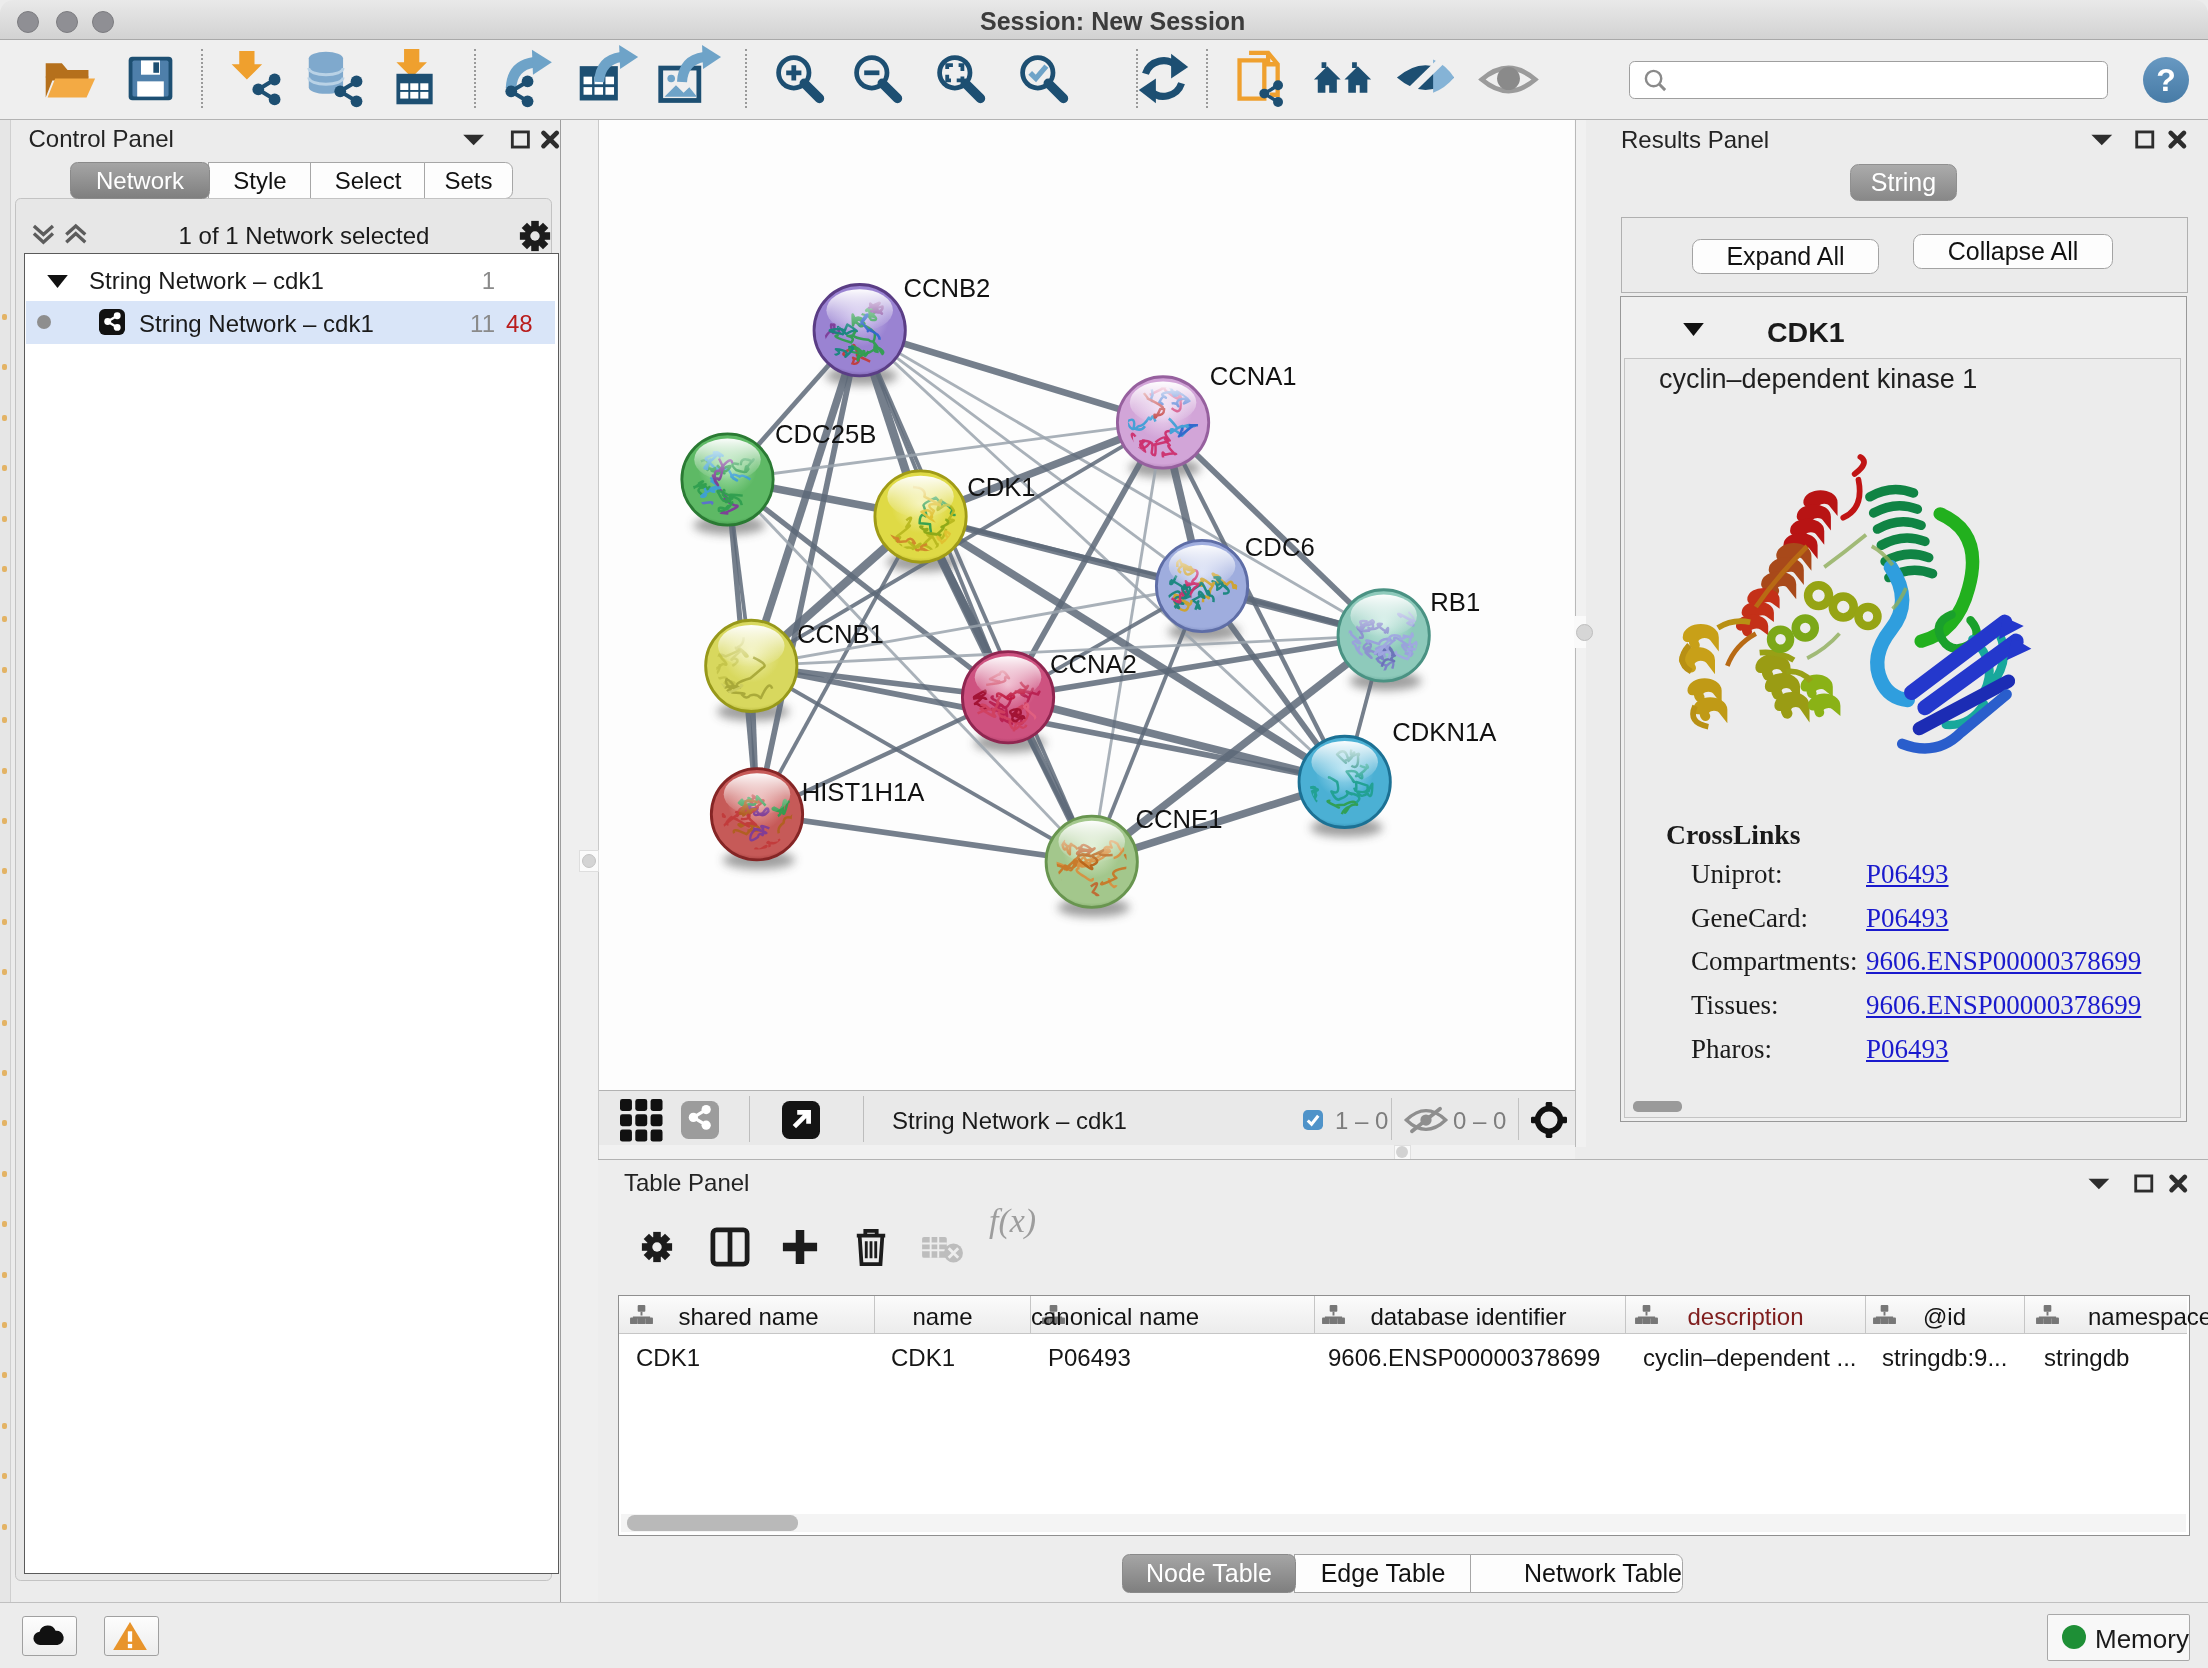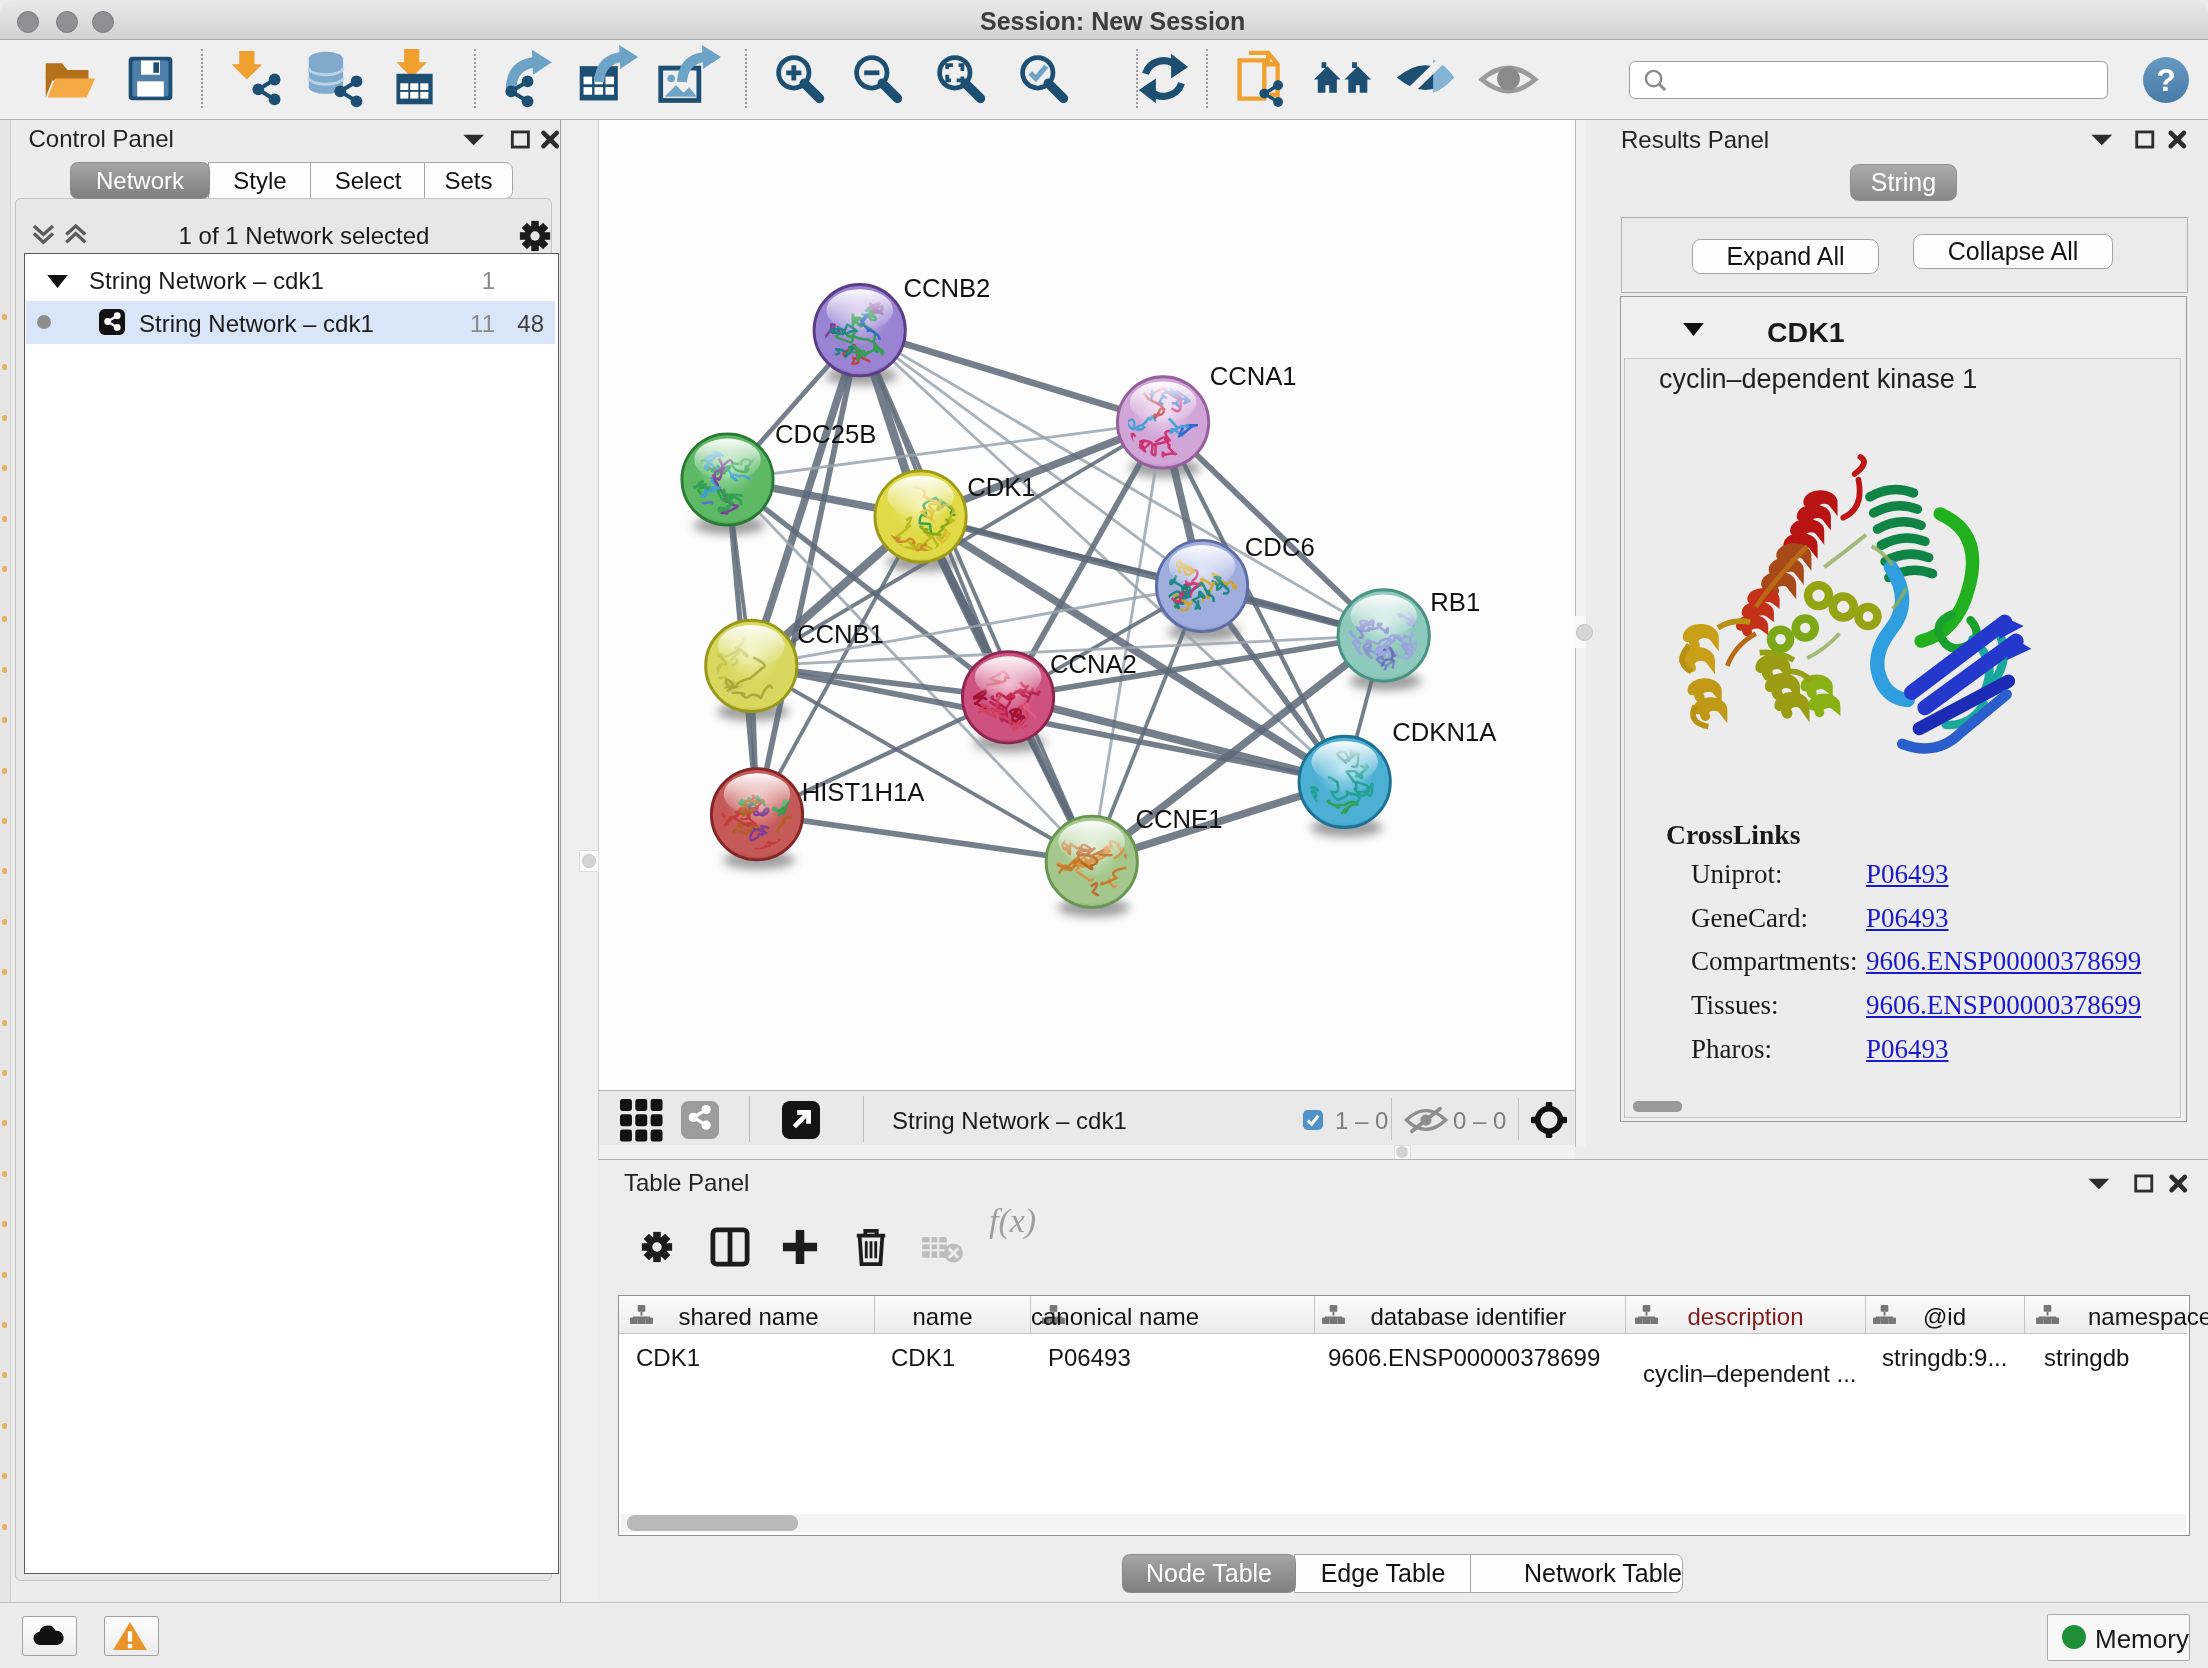--- a/index.html
+++ b/index.html
@@ -246,21 +246,21 @@
 <svg class="abs" style="left:99px;top:309px" width="26" height="26" viewBox="0 0 27 27">
     <g transform="translate(9,7) scale(0.55)" fill="#fff">
 <circle cx="18" cy="0" r="6.5"></circle>
       <circle cx="0" cy="11" r="6.5"></circle>
       <circle cx="18" cy="22" r="6.5"></circle>
 <path d="M18 0L0 11L18 22" stroke="#fff" stroke-width="4.5" fill="none"></path>
     </g>
   </svg>
 <div class="txt" style="left:139px;top:310px;font-size:24px;">String Network – cdk1</div>
 <div class="txt" style="left:457px;top:310px;width:38px;text-align:right;font-size:24px;color:#8a8a8a;">11</div>
-<div class="txt" style="left:506px;top:310px;width:38px;text-align:right;font-size:24px;color:#404040;">48</div>
+<div class="txt" style="left:506px;top:310px;width:38px;font-size:24px;color:#b91c1c;">48</div>
 <svg class="abs" style="left:598px;top:120px" width="977" height="970" viewBox="629 126 1027 1020">
     <rect x="629" y="126" width="1027" height="1020" fill="#fdfdfd"></rect>
     <defs>
       <filter id="bl" x="-60%" y="-60%" width="220%" height="220%">
         <feGaussianBlur stdDeviation="5"></feGaussianBlur>
       </filter>
       <radialGradient id="gCCNB2" cx="0.5" cy="0.36" r="0.72">
 <stop offset="0%" stop-color="#cfc2ee"></stop>
         <stop offset="45%" stop-color="#9a83d2"></stop>
 <stop offset="82%" stop-color="#9a83d2"></stop>
@@ -840,21 +840,21 @@
 <rect x="8" y="13" width="8" height="7" rx="1"></rect>
       <rect x="16" y="13" width="8" height="7" rx="1"></rect>
 <path d="M12 7 v4 M4 17 v-4 h16 v4" stroke="#777" stroke-width="2" fill="none"></path>
     </g>
   </svg>
 <div class="txt" style="left:2088px;top:1303px;width:121px;overflow:hidden;font-size:24px;color:#141414;">namespace</div>
 <div class="txt" style="left:636px;top:1344px;font-size:24px;color:#161616;">CDK1</div>
 <div class="txt" style="left:891px;top:1344px;font-size:24px;color:#161616;">CDK1</div>
 <div class="txt" style="left:1048px;top:1344px;font-size:24px;color:#161616;">P06493</div>
 <div class="txt" style="left:1328px;top:1344px;font-size:24px;color:#161616;">9606.ENSP00000378699</div>
-<div class="txt" style="left:1643px;top:1344px;font-size:24px;color:#161616;margin-top:16px;">cyclin–dependent ...</div>
+<div class="txt" style="left:1643px;top:1344px;font-size:24px;color:#161616;">cyclin–dependent ...</div>
 <div class="txt" style="left:1882px;top:1344px;font-size:24px;color:#161616;">stringdb:9...</div>
 <div class="txt" style="left:2044px;top:1344px;font-size:24px;color:#161616;">stringdb</div>
 <div class="abs" style="left:621px;top:1514px;width:1565px;height:18px;background:#f4f4f4;"></div>
 <div class="abs" style="left:627px;top:1515px;width:171px;height:16px;border-radius:7.6px;background:#b9b9b9;"></div>
 <div style="position:absolute;top:1554px;height:37px;font-size:25px;text-align:center;line-height:37px;border:1px solid #a6a6a6;background:#fdfdfd;color:#111;left:1122px;width:172px;border-radius:7.6px;background:linear-gradient(#a5a5a5,#7f7f7f);color:#fff;border-color:#8a8a8a;z-index:2;">Node Table</div>
 <div style="position:absolute;top:1554px;height:37px;font-size:25px;text-align:center;line-height:37px;border:1px solid #a6a6a6;background:#fdfdfd;color:#111;left:1294px;width:176px;">Edge Table</div>
 <div style="position:absolute;top:1554px;height:37px;font-size:25px;text-align:right;line-height:37px;border:1px solid #a6a6a6;background:#fdfdfd;color:#111;left:1470px;width:211px;border-radius:0 7.6px 7.6px 0;">Network Table</div>
 <div class="abs" style="left:0;top:1602px;width:2208px;height:66px;background:#ececec;border-top:1px solid #c0c0c0;"></div>
 <div class="abs" style="left:22px;top:1616px;width:53px;height:38px;background:linear-gradient(#fdfdfd,#ededed);border:1px solid #a0a0a0;border-radius:2.9px;"></div>
 <svg class="abs" style="left:32px;top:1624px" width="34" height="23" viewBox="0 0 36 24">

